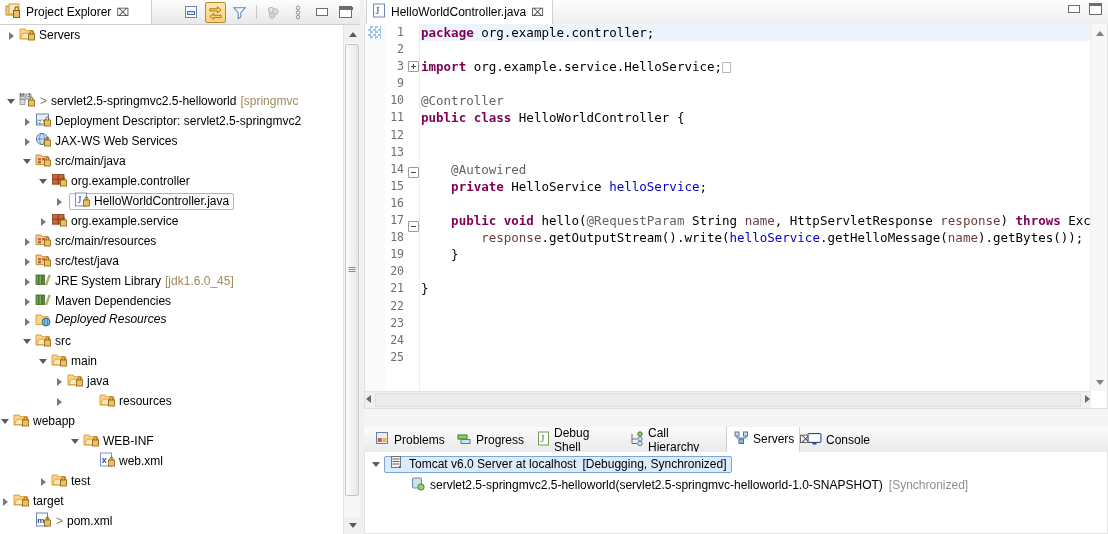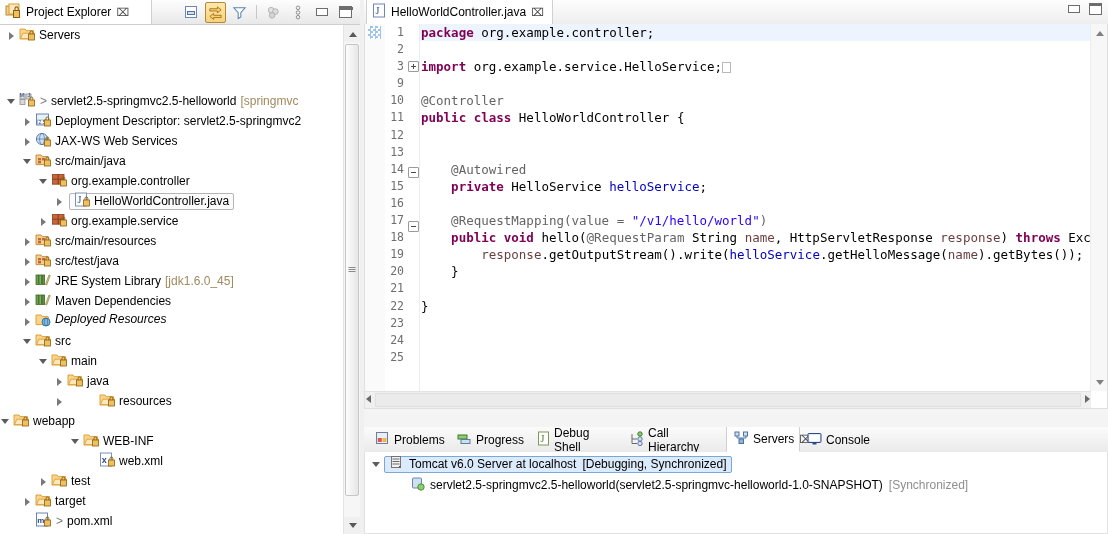--- a/index.html
+++ b/index.html
@@ -441,21 +441,21 @@
           <span style="display: inline-flex; align-items: center;">
             <span class="ico"><svg width="16" height="15" viewBox="0 0 16 15">
                 <path d="M1 3 h5 l1.2 1.6 h7.3 v8.4 h-13.5 z" fill="#fbd38a" stroke="#d79b31" stroke-width="0.9"></path>
                 <path d="M1.5 12.6 l2.4 -5.4 h12 l-2.4 5.4 z" fill="#fde7bd" stroke="#d79b31" stroke-width="0.8"></path>
                 <rect x="9.5" y="8" width="6" height="6" fill="#f0c060" stroke="#8a6010" stroke-width="0.8"></rect>
                 <path d="M11 8 v-1.6 a1.4 1.4 0 0 1 2.8 0 v1.6" fill="none" stroke="#8a6010" stroke-width="1"></path>
               </svg></span>
             <span class="tlabel">test</span>
           </span>
         </div>
-        <div class="tnode" style="padding-left: 22px;">
+        <div class="tnode" style="">
           <span class="arrow collapsed"></span>
           <span style="display: inline-flex; align-items: center;">
             <span class="ico"><svg width="16" height="15" viewBox="0 0 16 15">
                 <path d="M1 3 h5 l1.2 1.6 h7.3 v8.4 h-13.5 z" fill="#fbd38a" stroke="#d79b31" stroke-width="0.9"></path>
                 <path d="M1.5 12.6 l2.4 -5.4 h12 l-2.4 5.4 z" fill="#fde7bd" stroke="#d79b31" stroke-width="0.8"></path>
                 <rect x="9.5" y="8" width="6" height="6" fill="#f0c060" stroke="#8a6010" stroke-width="0.8"></rect>
                 <path d="M11 8 v-1.6 a1.4 1.4 0 0 1 2.8 0 v1.6" fill="none" stroke="#8a6010" stroke-width="1"></path>
               </svg></span>
             <span class="tlabel">target</span>
           </span>
@@ -569,21 +569,20 @@
             <div class="cline"></div>
             <div class="cline"><span class="kw">import </span><span class="plain">org.example.service.HelloService;</span><span class="foldbox"></span></div>
             <div class="cline"></div>
             <div class="cline"><span class="ann">@Controller</span></div>
             <div class="cline"><span class="kw">public class </span><span class="plain">HelloWorldController {</span></div>
             <div class="cline"></div>
             <div class="cline"></div>
             <div class="cline"><span class="ann">    @Autowired</span></div>
             <div class="cline"><span class="kw">    private </span><span class="plain">HelloService </span><span class="fldblue">helloService</span><span class="plain">;</span></div>
             <div class="cline"></div>
-            <div class="cline"><span class="ann">    @RequestMapping(value = </span><span class="str">"/v1/hello/world"</span><span class="ann">)</span></div>
             <div class="cline"><span class="kw">    public void </span><span class="plain">hello(</span><span class="ann">@RequestParam </span><span class="plain">String </span><span class="locvar">name</span><span class="plain">, HttpServletResponse </span><span class="locvar">response</span><span class="plain">) </span><span class="kw">throws </span><span class="plain">Exception{</span></div>
             <div class="cline"><span class="plain">        </span><span class="locvar">response</span><span class="plain">.getOutputStream().write(</span><span class="fldblue">helloService</span><span class="plain">.getHelloMessage(</span><span class="locvar">name</span><span class="plain">).getBytes());</span></div>
             <div class="cline"><span class="plain">    }</span></div>
             <div class="cline"></div>
             <div class="cline"><span class="plain">}</span></div>
             <div class="cline"></div>
             <div class="cline"></div>
             <div class="cline"></div>
           </div>
       </div>

